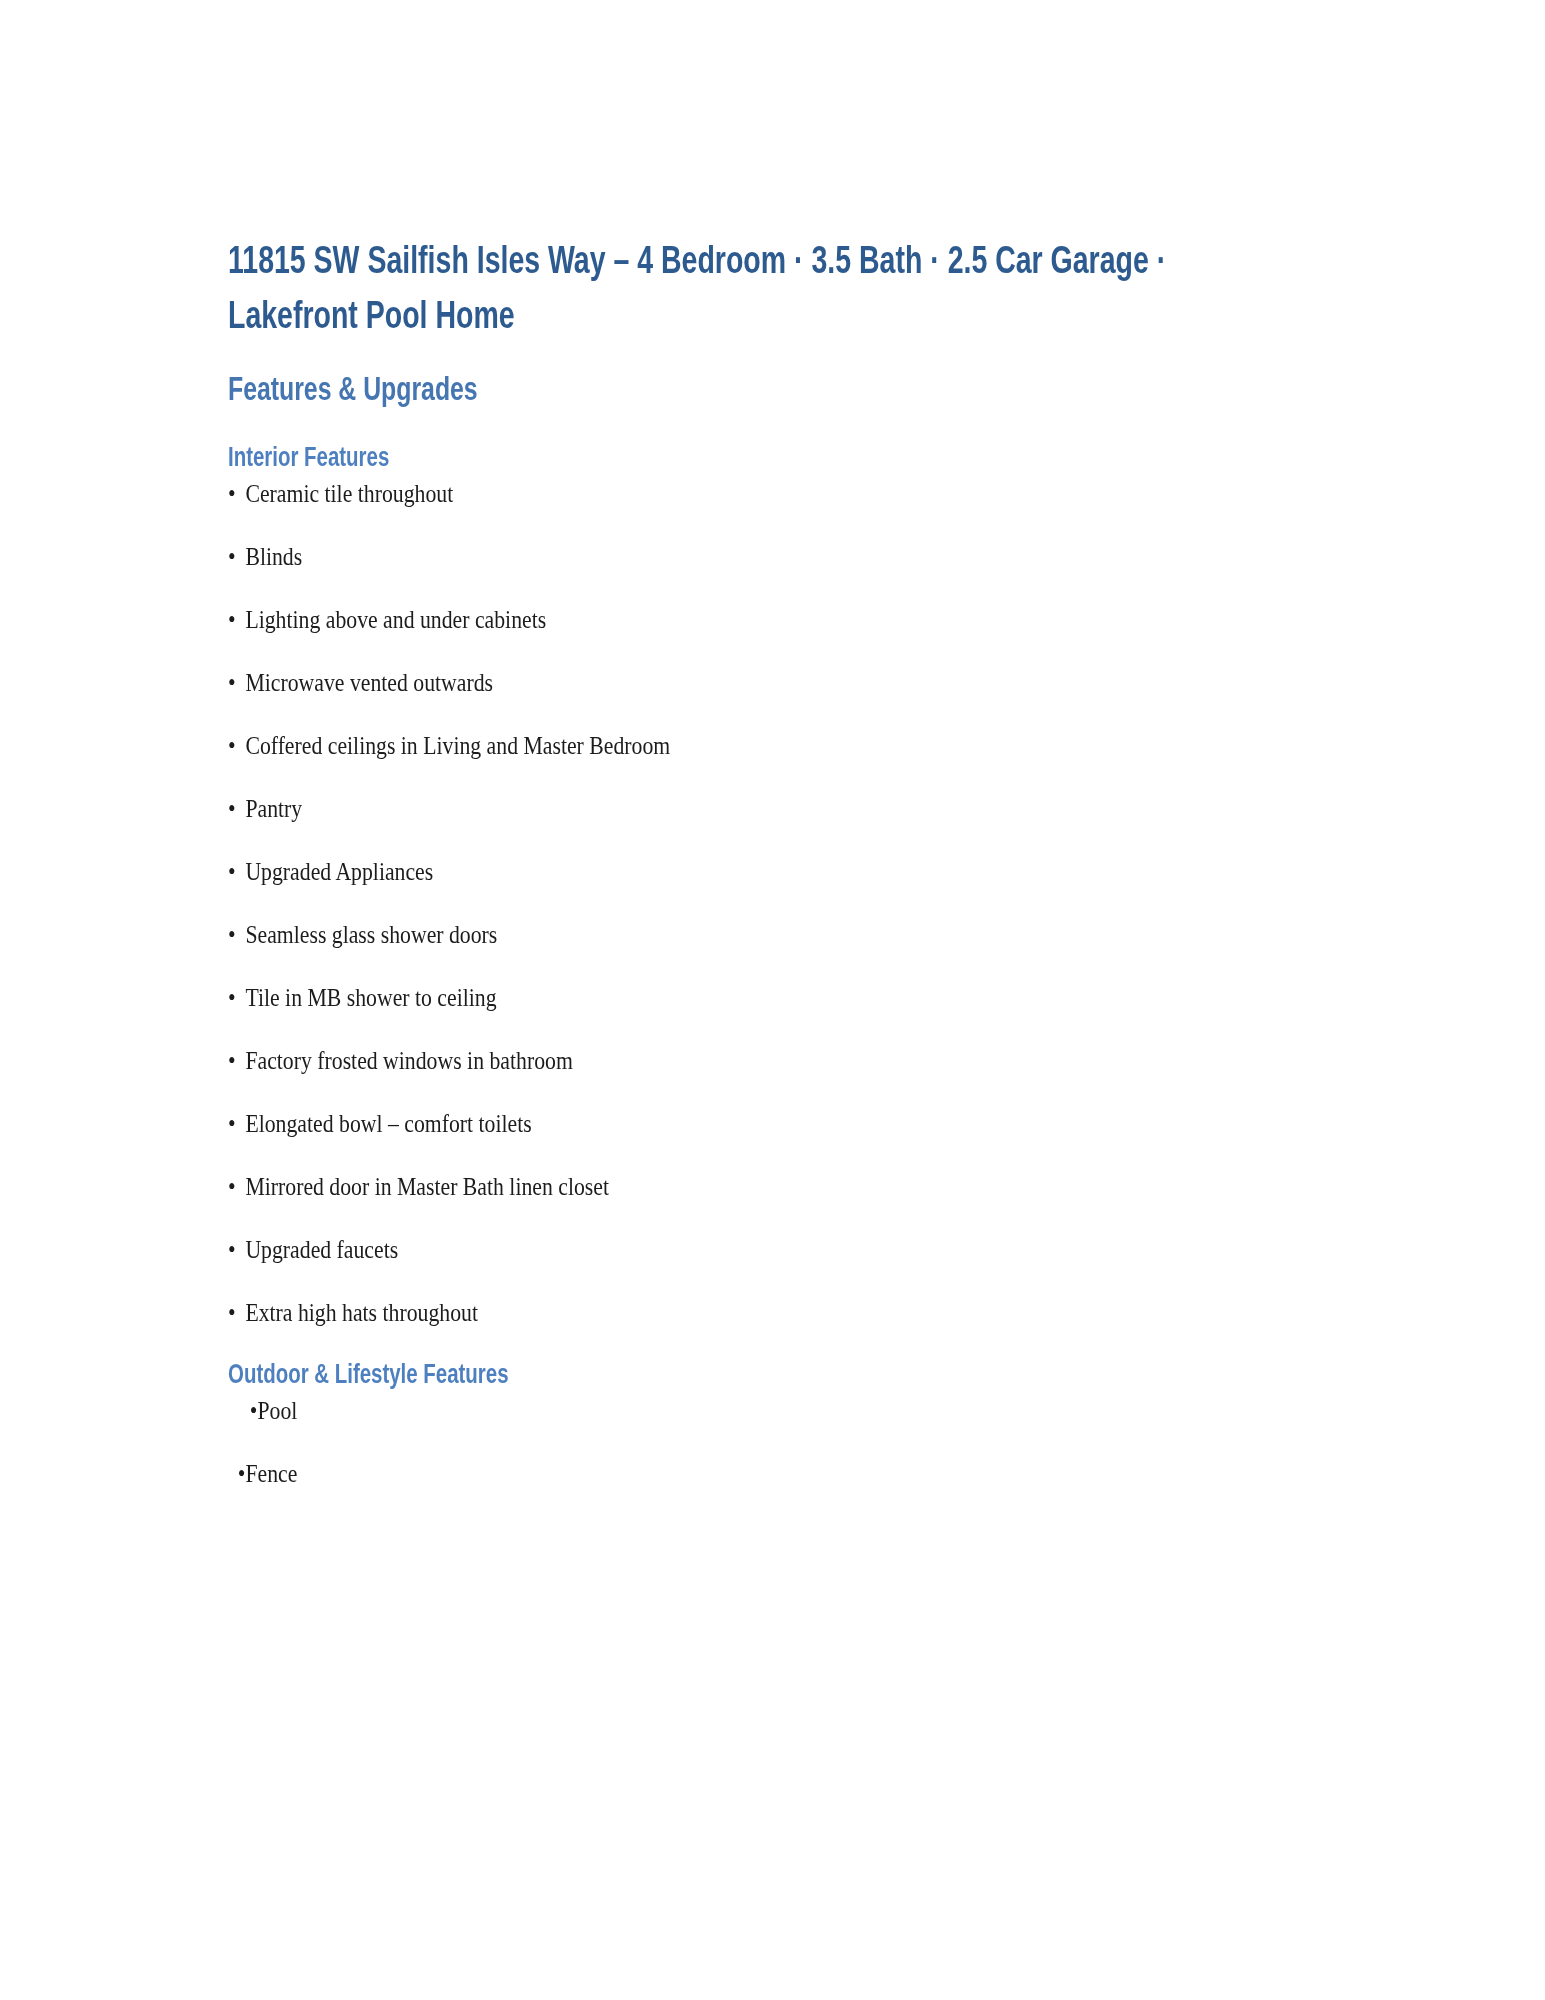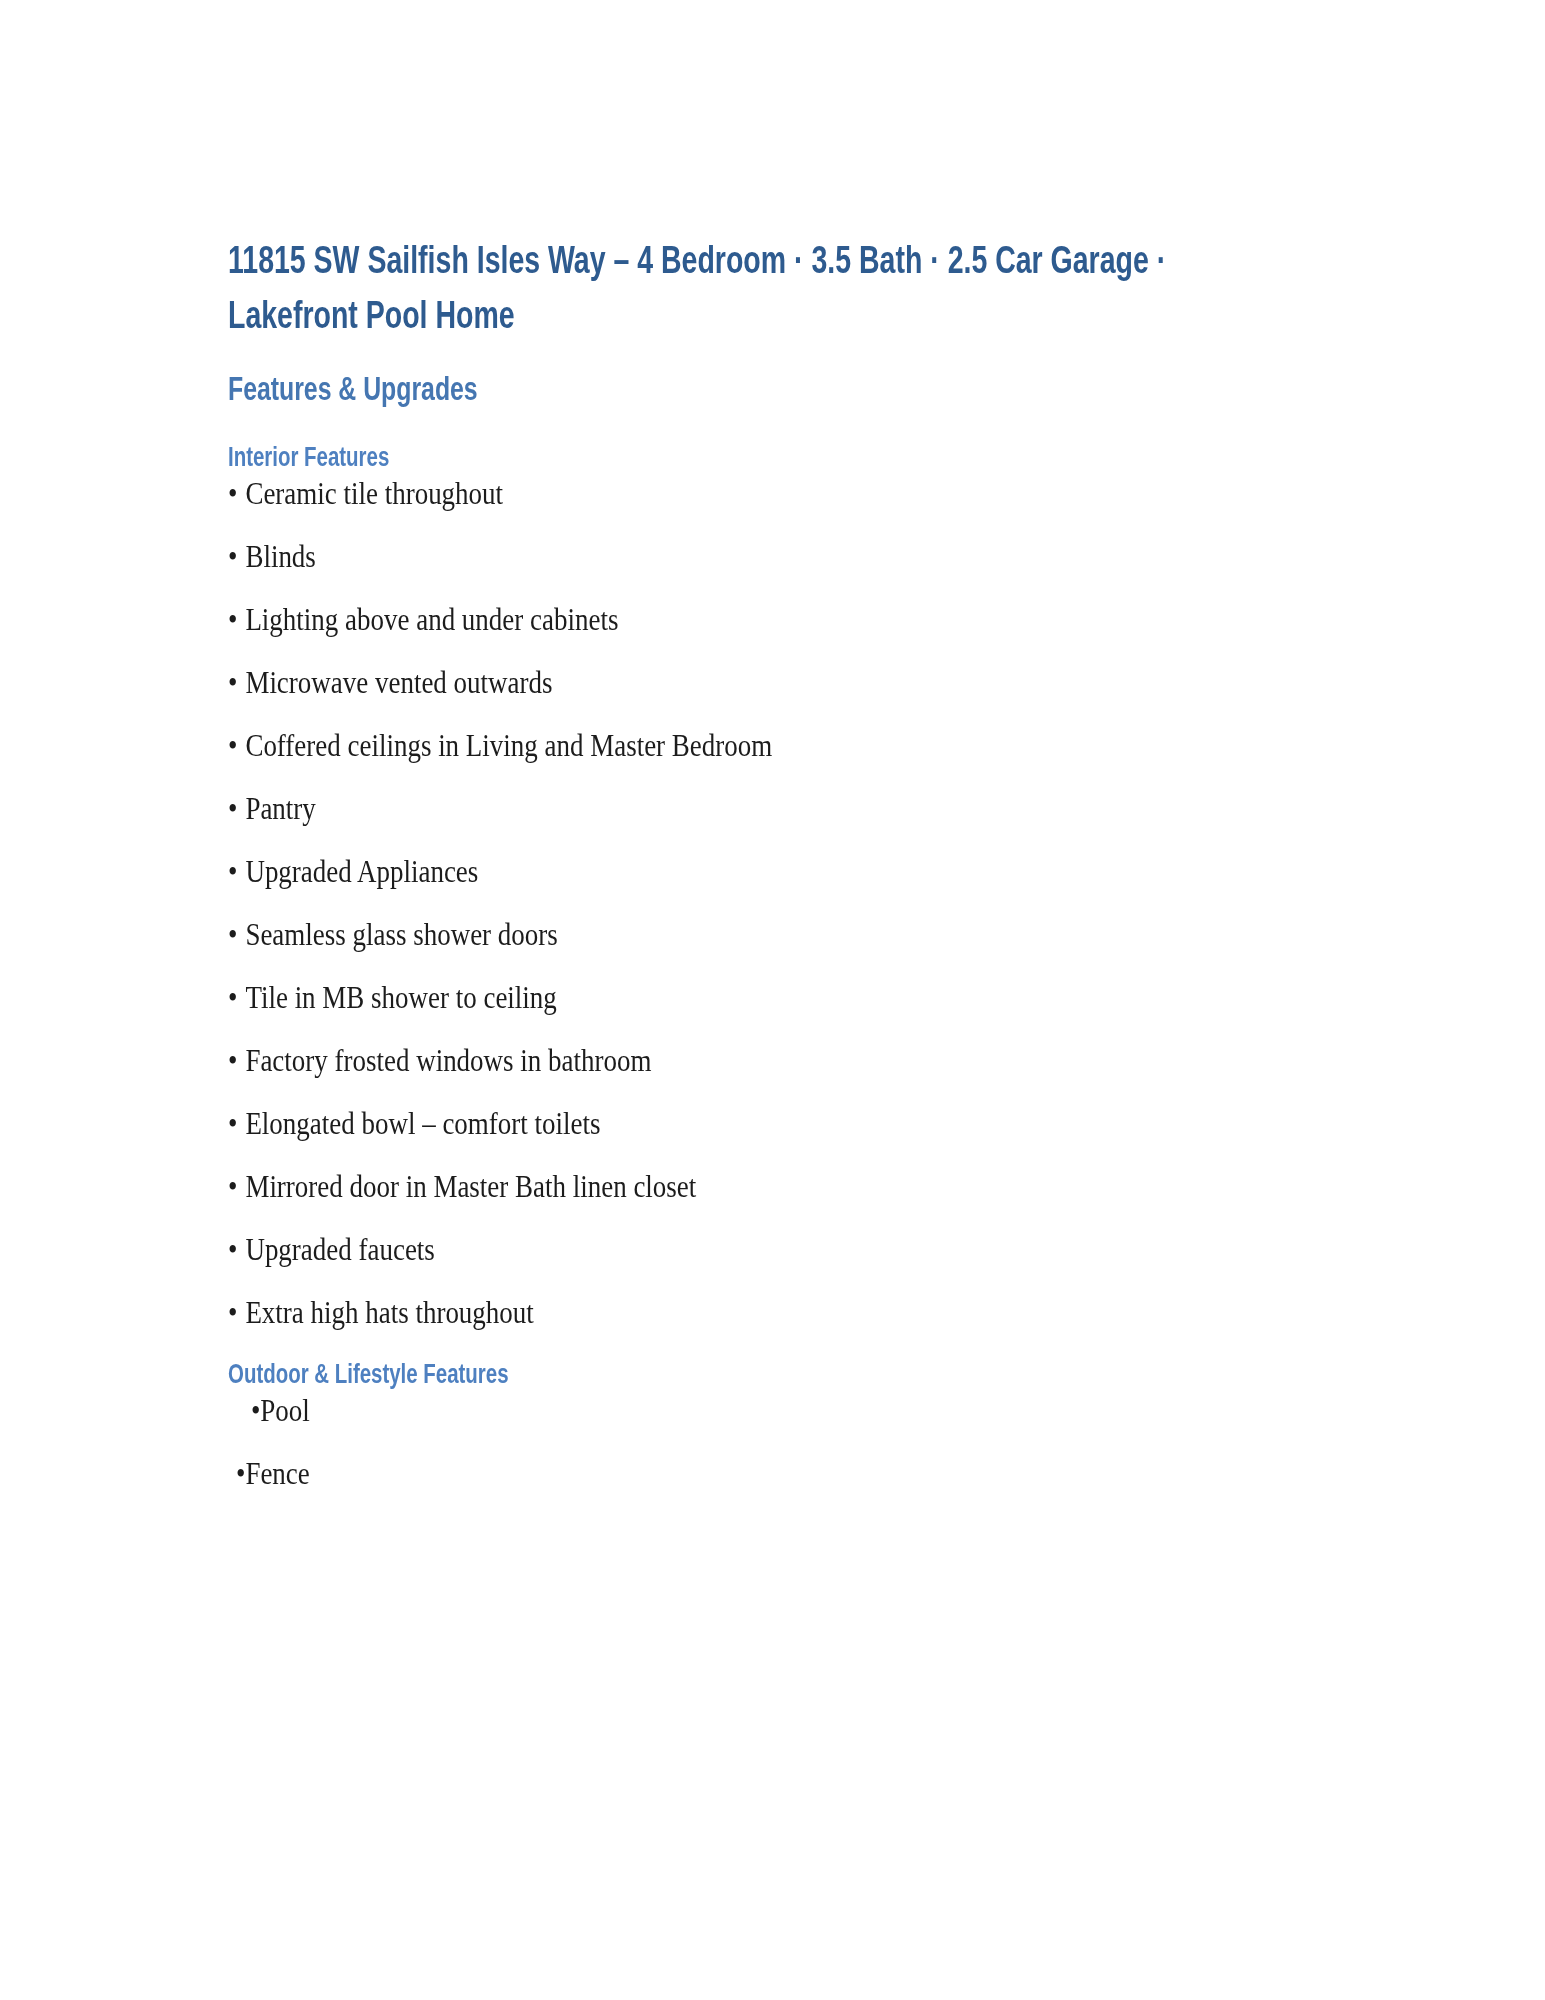--- a/index.html
+++ b/index.html
@@ -61,21 +61,21 @@
   .sub-interior { top: 440px; }
   .sub-outdoor  { top: 1357px; }
   .feature-list {
     position: absolute;
     left: 228px;
     margin: 0;
     padding: 0;
     list-style: none;
     font-family: "Liberation Serif", serif;
     color: var(--body-color);
-    font-size: 31px;
+    font-size: 25px;
   }
   .list-interior { top: 462px; }
   .list-outdoor  { top: 1379px; text-align: right; }
   .feature-item {
     height: 63px;
     line-height: 63px;
     white-space: nowrap;
     transform: scaleX(0.87);
     transform-origin: 0 0;
   }

